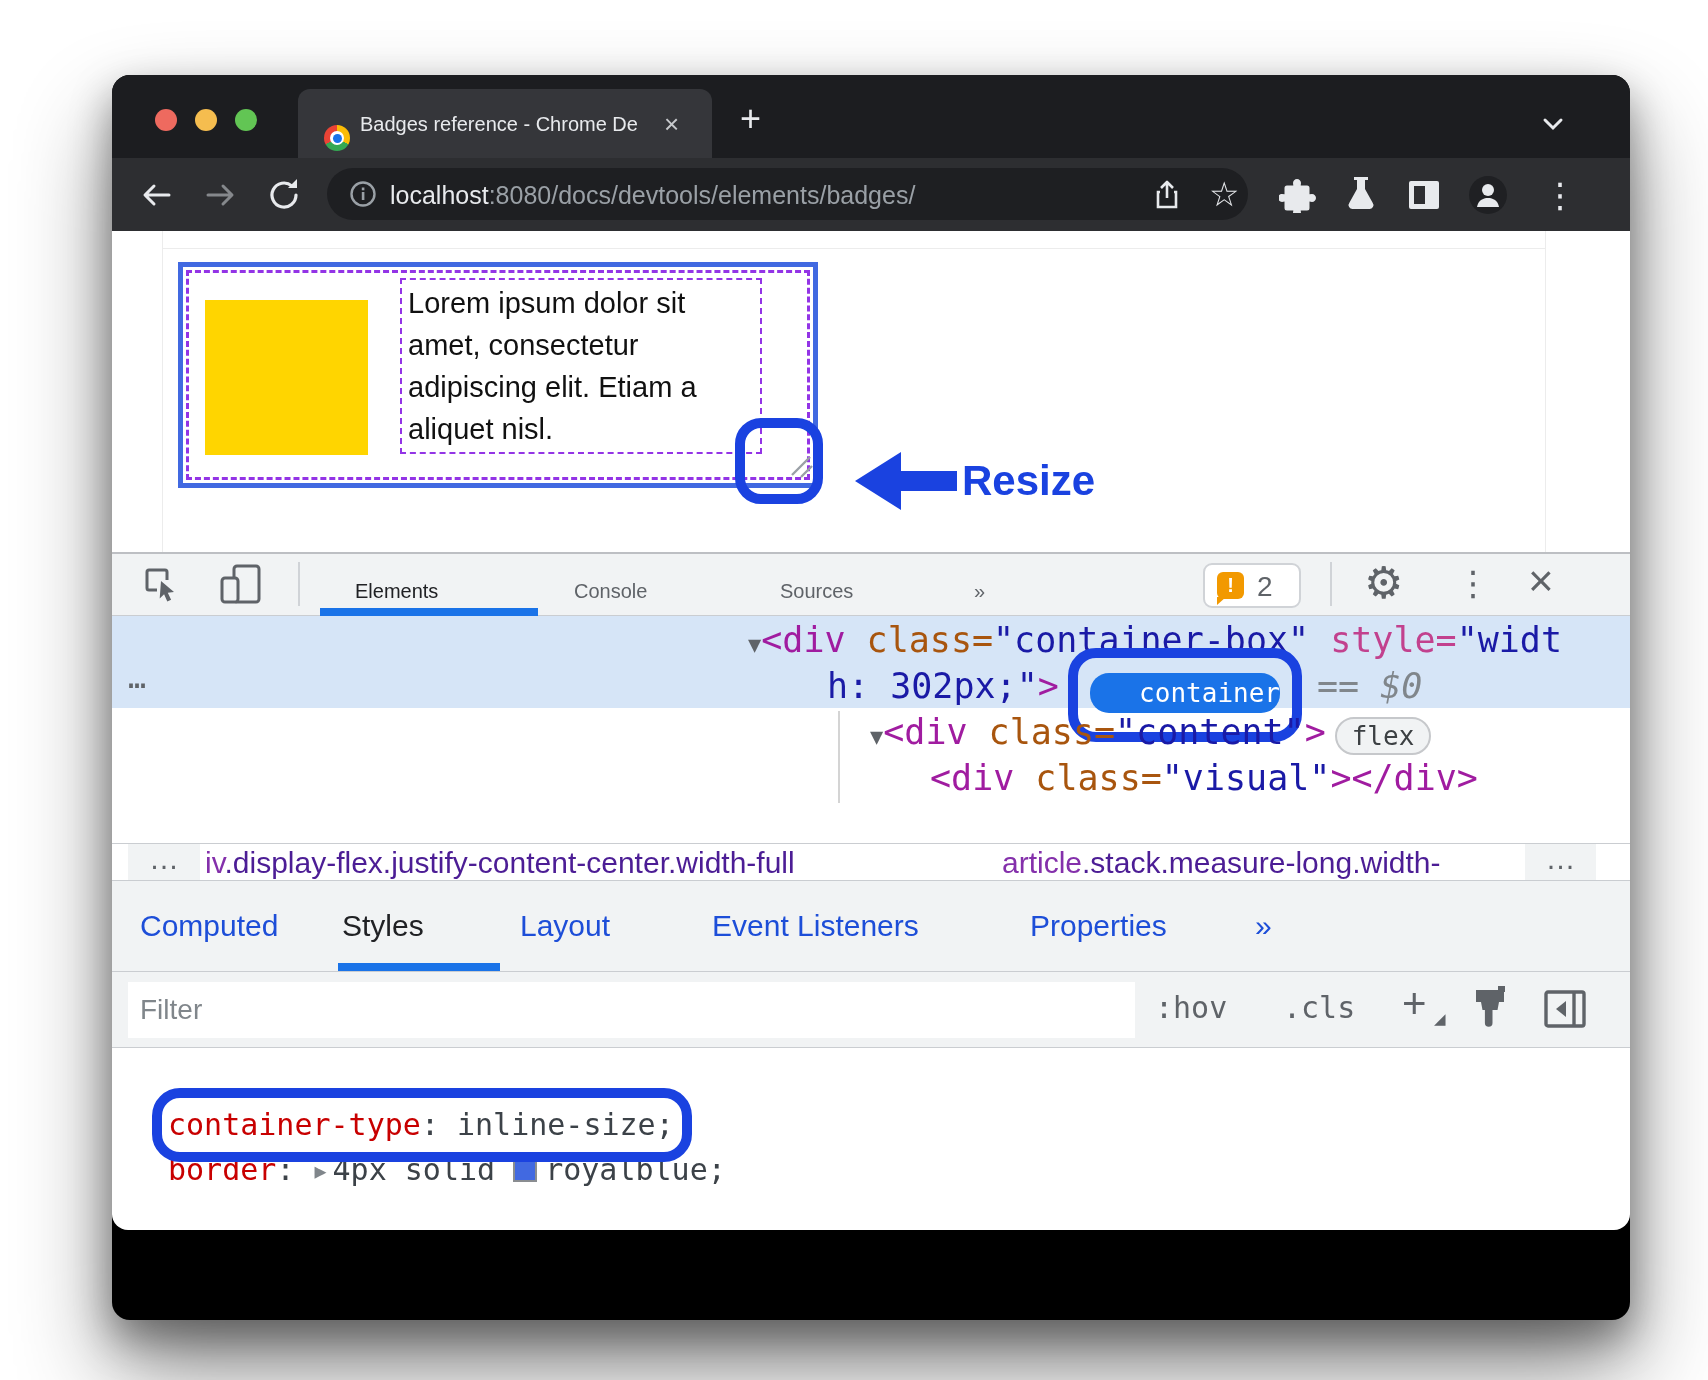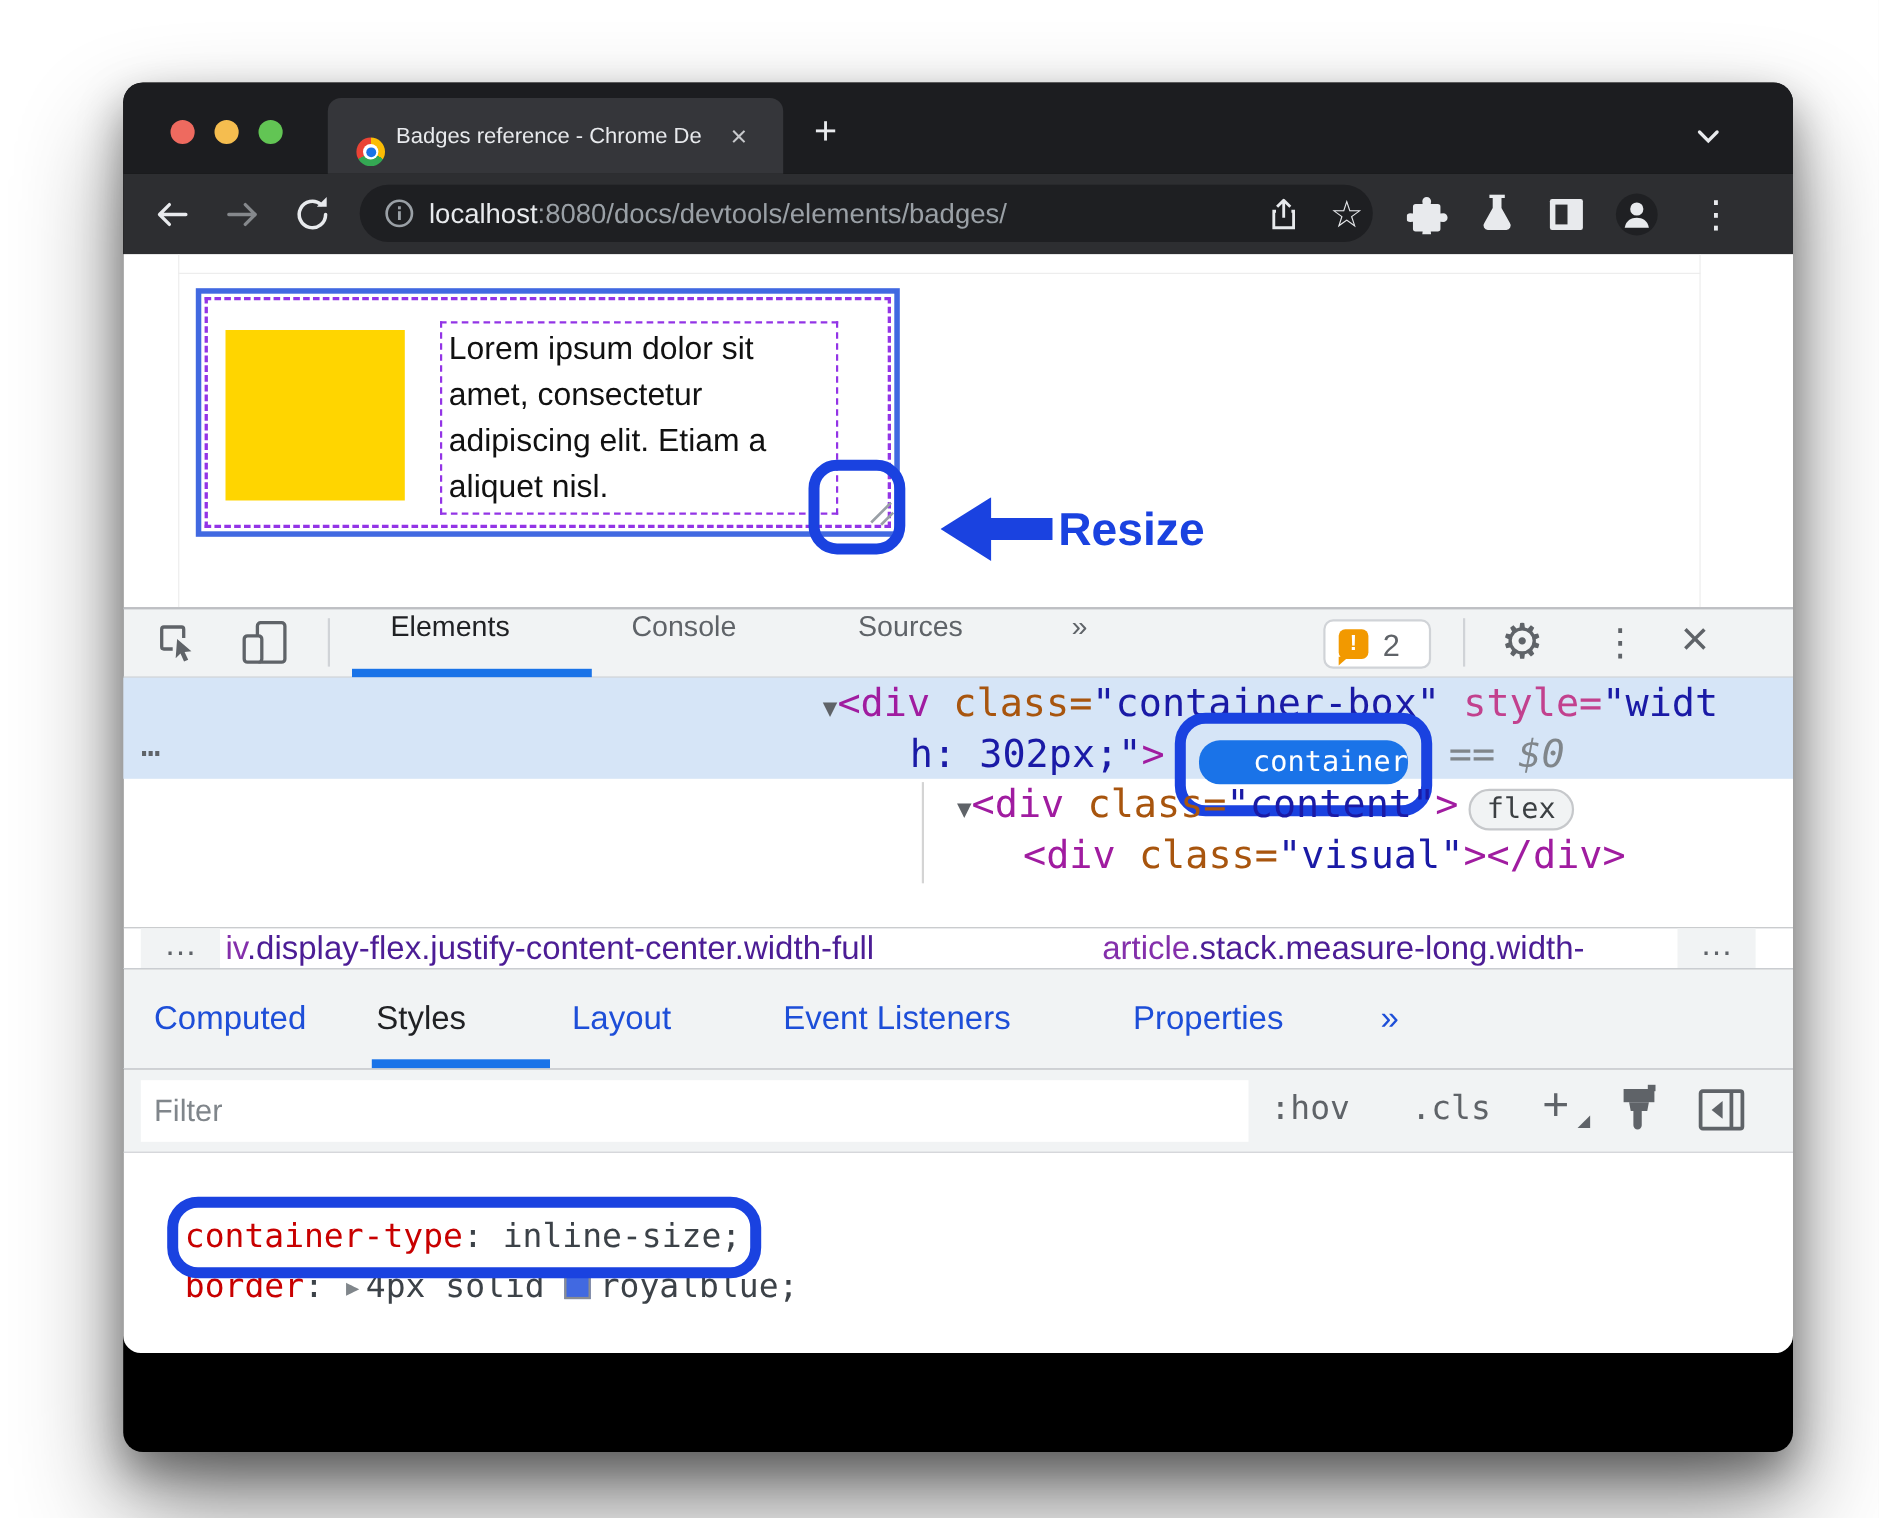--- a/index.html
+++ b/index.html
@@ -29,30 +29,30 @@
            background:conic-gradient(from -120deg,#ea4335 0deg 120deg,#fbbc05 120deg 240deg,#34a853 240deg 360deg);}
   .favicon .fwhite{position:absolute;left:6px;top:6px;width:14px;height:14px;border-radius:50%;background:#fff;}
   .favicon .fblue{position:absolute;left:8.5px;top:8.5px;width:9px;height:9px;border-radius:50%;background:#1a73e8;}
 
   
   .page{position:absolute;left:0;top:156px;width:100%;height:321px;background:#fff;}
   .hline{position:absolute;background:#ececec;}
   .demo-box{position:absolute;left:66px;top:31px;width:640px;height:226px;border:5px solid #4169e1;background:#fff;box-sizing:border-box;}
   .flex-overlay{position:absolute;left:74px;top:39px;width:624px;height:210px;border:3px dashed #9334e6;box-sizing:border-box;}
   .visual-box{position:absolute;left:93px;top:69px;width:163px;height:155px;background:#ffd500;}
-  .text-box{position:absolute;left:288px;top:61px;width:362px;height:176px;border:2px dashed #9334e6;box-sizing:border-box;text-decoration:underline;}
+  .text-box{position:absolute;left:288px;top:47px;width:362px;height:176px;border:2px dashed #9334e6;box-sizing:border-box;text-decoration:underline;}
   .lorem{position:absolute;left:6px;top:2px;font-size:29px;line-height:42px;color:#111;white-space:pre-line;}
   .ring{position:absolute;border:10px solid #1a42e0;border-radius:28px;box-sizing:border-box;}
   .resize-arrow{position:absolute;left:743px;top:221px;}
   .resize-label{position:absolute;left:850px;top:226px;color:#1a42e0;font-size:42px;font-weight:bold;}
 
   
   .dt-toolbar{position:absolute;left:0;top:477px;width:100%;height:64px;background:#f1f3f4;
               border-top:2px solid #bdbfc3;border-bottom:1px solid #cacdd1;box-sizing:border-box;}
-  .dt-tab{position:absolute;top:0;font-size:26px;color:#5f6368;}
+  .dt-tab{position:absolute;top:26px;font-size:20px;color:#5f6368;}
   .dt-underline{position:absolute;left:208px;top:54px;width:218px;height:8px;background:#1a73e8;}
   .issues-pill{position:absolute;left:1091px;top:9px;width:98px;height:45px;background:#fff;
                border:2px solid #d0d3d7;border-radius:9px;box-sizing:border-box;}
   .issue-icon{position:absolute;left:12px;top:7px;width:27px;height:27px;background:#f29900;border-radius:6px;
               color:#fff;font-weight:bold;font-size:20px;text-align:center;line-height:27px;}
   .issue-tail{position:absolute;left:12px;top:32px;width:0;height:0;border-left:9px solid #f29900;border-bottom:8px solid transparent;}
   .vsep{position:absolute;background:#d0d3d7;width:2px;}
 
   .dom{position:absolute;left:0;top:541px;width:100%;height:227px;background:#fff;}
   .dom-highlight{position:absolute;left:0;top:0;width:100%;height:92px;background:#d6e5f7;}

